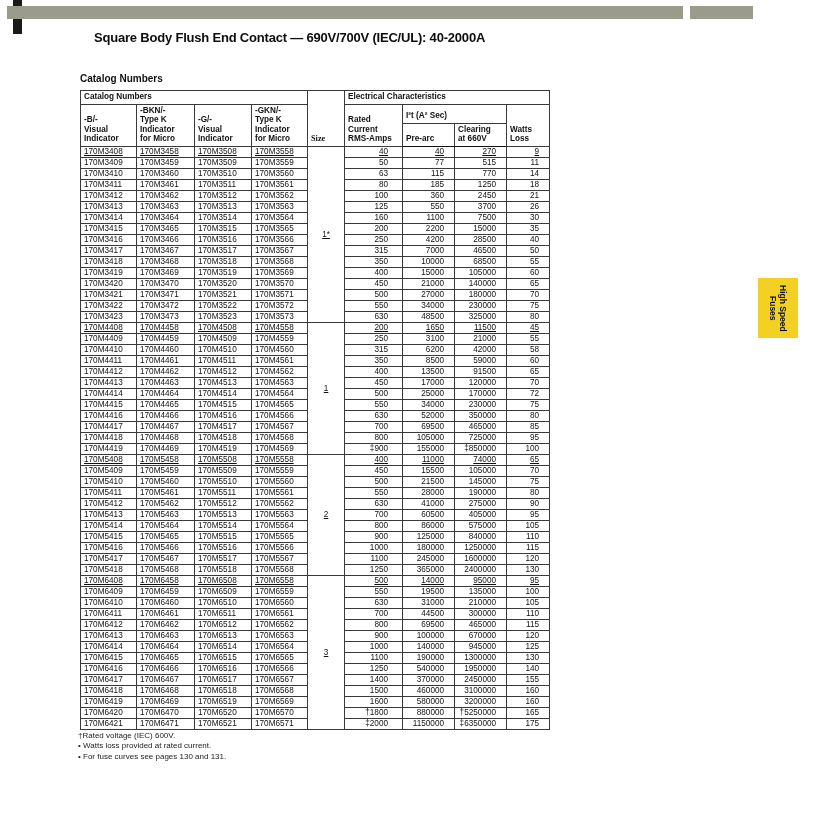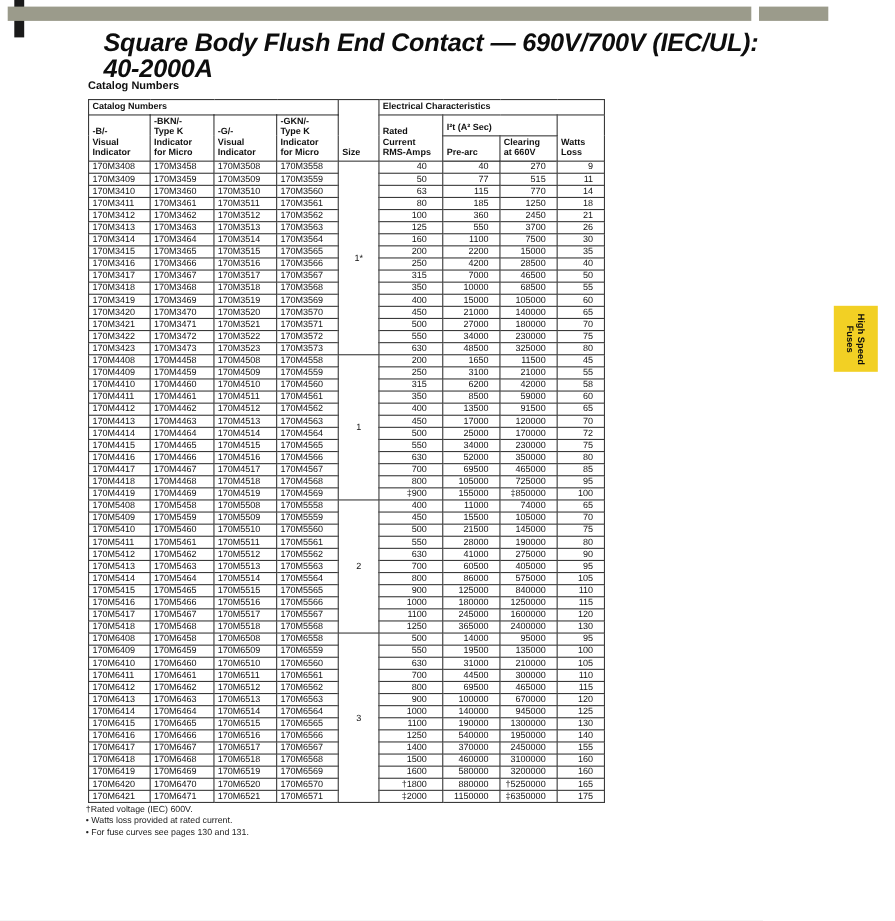--- a/index.html
+++ b/index.html
@@ -24,24 +24,23 @@
     background: #9b9b8b;
   }
   .accent-bar-b {
     position: absolute;
     left: 690px; top: 6px; width: 63px; height: 13px;
     background: #9b9b8b;
   }
   .title {
     position: absolute;
     left: 94px; top: 26px; width: 625px;
-    font-size: 23px; font-weight: bold; line-height: 24px;
+    font-size: 13px; font-weight: bold; line-height: 24px;
     letter-spacing: -0.2px;
     color: #0d0d0d;
-    font-style: italic;
   }
   .section-label {
     position: absolute;
     left: 80px; top: 73px;
     font-size: 10px; font-weight: bold;
   }
   table.catalog {
     position: absolute;
     left: 80px; top: 90px;
     width: 470px;
@@ -61,40 +60,40 @@
     text-align: left;
     padding: 1px 3px 2px 3px;
     line-height: 9.5px;
   }
   th.band {
     text-align: center; vertical-align: middle;
     height: 13px; padding: 1px 0;
   }
   th.num-head { text-align: center; }
   th.i2t-head { text-align: center; vertical-align: middle; height: 12px; }
-  th.size-head { text-align: center; vertical-align: bottom; }
+  th.size-head { text-align: center; vertical-align: bottom; font-family: Liberation Serif, serif; }
   td.cat {
     text-align: left;
     padding: 0 2px 0 3px;
     height: 10px; line-height: 10px;
     white-space: nowrap;
   }
   td.num {
     text-align: right;
     padding: 0 10px 0 0;
     height: 10px; line-height: 10px;
     white-space: nowrap;
   }
   td.num.rated { padding-right: 14px; }
   td.size-cell {
     text-align: center;
     vertical-align: middle;
     font-size: 8.2px;
   }
-  tr.group-start td { border-top: 1.6px solid #111; }
+  tr.group-start td { border-top: 1.6px solid #111; text-decoration: underline; }
   thead tr.last-head th { border-bottom: 1.4px solid #111; }
   .footnotes {
     position: absolute;
     left: 78px; top: 731px;
     font-size: 8px; line-height: 10.4px;
     color: #222;
     list-style: none;
   }
   .side-tab {
     position: absolute;

